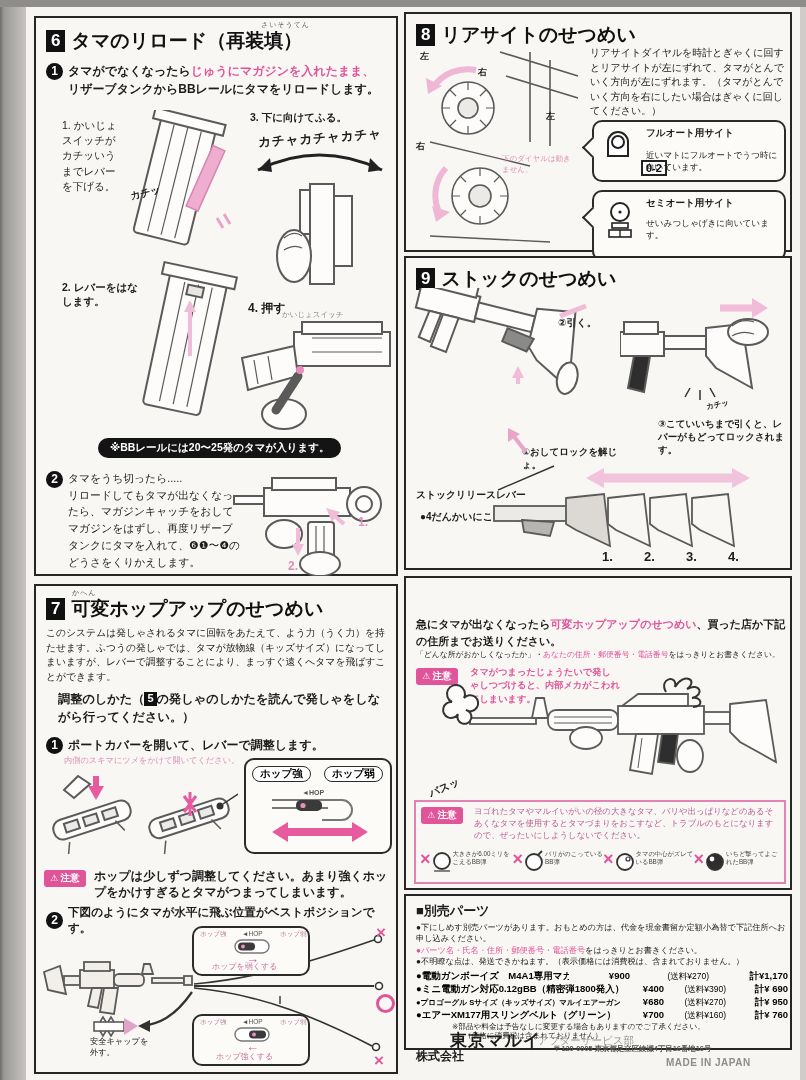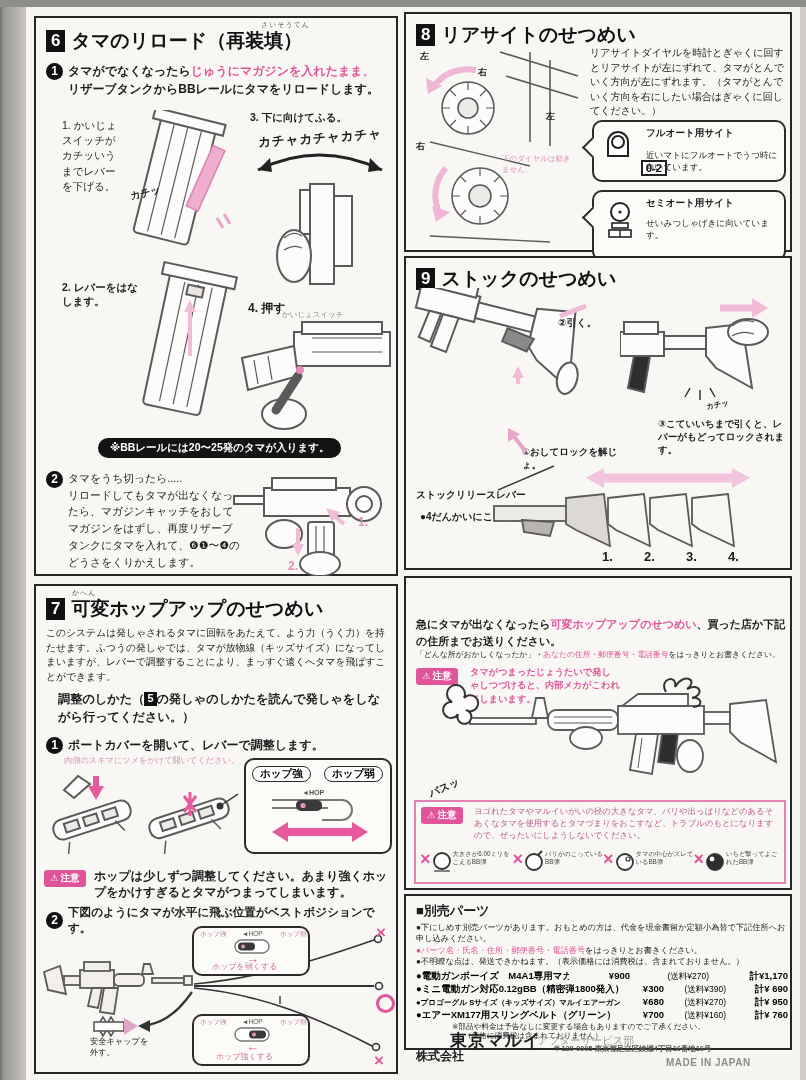--- a/index.html
+++ b/index.html
@@ -493,21 +493,21 @@
     <span class="t" style="left:10px;top:60px;width:372px;font-size:8.2px;">●不明瞭な点は、発送できかねます。（表示価格には消費税は、含まれておりません。）</span>
 
     <div class="prow" style="left:10px;top:74px;gap:17px;">
       <span class="name">●電動ガンボーイズ　M4A1専用マガジン</span>
       <span class="price">¥900</span>
       <span class="ship">(送料¥270)</span>
       <span class="total">計¥1,170</span>
     </div>
     <div class="prow" style="left:10px;top:87px;">
       <span class="name">●ミニ電動ガン対応0.12gBB（精密弾1800発入）</span>
-      <span class="price">¥300</span>
+      <span class="price">¥400</span>
       <span class="ship">(送料¥390)</span>
       <span class="total">計¥ 690</span>
     </div>
     <div class="prow" style="left:10px;top:100px;">
       <span class="name" style="font-size:7.6px;">●プロゴーグル Sサイズ（キッズサイズ）マルイエアーガンシリーズ全対応</span>
       <span class="price">¥680</span>
       <span class="ship">(送料¥270)</span>
       <span class="total">計¥ 950</span>
     </div>
     <div class="prow" style="left:10px;top:113px;">

